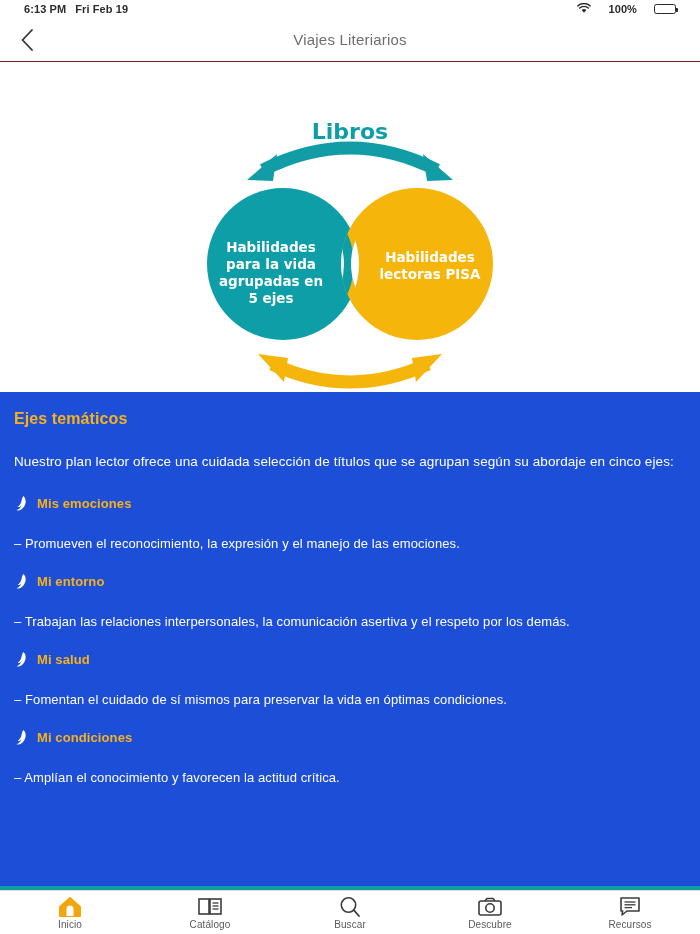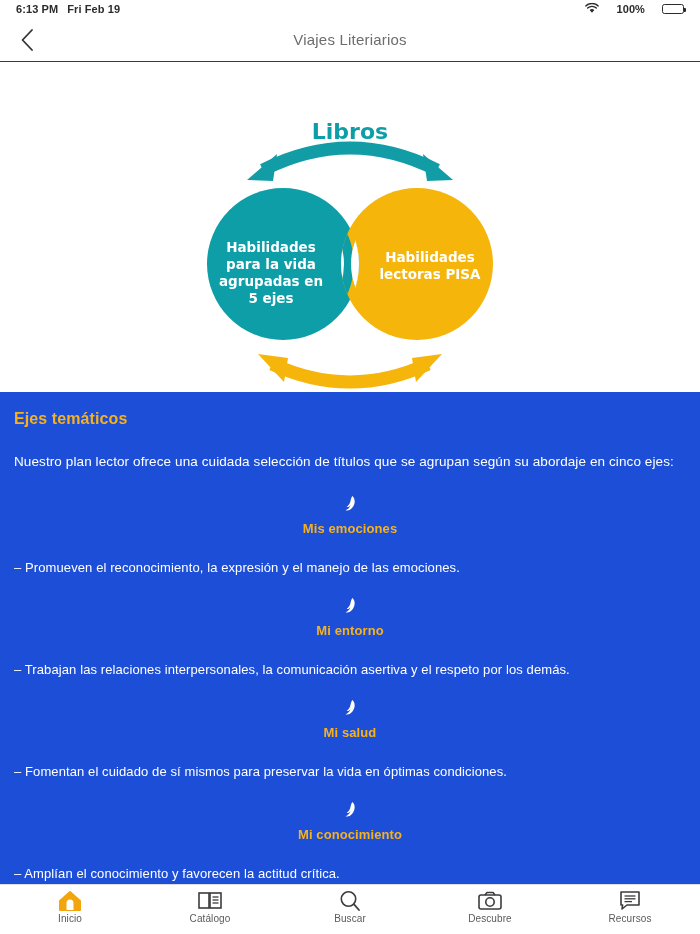--- a/index.html
+++ b/index.html
@@ -12,21 +12,21 @@
   }
 
   
   .status-bar {
     height: 18px;
     width: 100%;
     background: #ffffff;
     display: flex;
     align-items: center;
     justify-content: space-between;
-    padding: 0 16px;
+    padding: 0 24px;
     font-size: 11px;
     color: #2b2b2b;
     font-weight: 600;
     letter-spacing: 0.1px;
   }
   .status-left { display: flex; align-items: center; gap: 9px; }
   .status-right { display: flex; align-items: center; gap: 17px; }
   .wifi-icon { display: block; }
   .battery-pct { font-size: 11px; font-weight: 600; }
   .battery-icon {
@@ -105,40 +105,39 @@
     font-size: 13.5px;
     margin-bottom: 26px;
     letter-spacing: 0.1px;
   }
   .eje-block { margin-bottom: 14px; }
   .eje-head {
     display: flex;
     align-items: center;
     gap: 9px;
     margin-bottom: 24px;
-    flex-direction: column;
   }
   .eje-bullet { width: 14px; height: 17px; flex: 0 0 14px; }
   .eje-name {
     color: #F7B21B;
     font-size: 13px;
     font-weight: bold;
     letter-spacing: 0.1px;
   }
   .eje-desc {
     color: #ffffff;
     font-size: 13px;
     letter-spacing: 0.1px;
     margin-bottom: 22px;
   }
 
   
   .tab-bar {
     position: absolute;
-    bottom: 6px; left: 0;
+    bottom: 0; left: 0;
     width: 700px;
     height: 44px;
     background: #ffffff;
     border-top: 1px solid #dddddd;
     display: flex;
     align-items: center;
   }
   .tab {
     flex: 1;
     display: flex;
@@ -310,21 +309,21 @@
   </div>
 
 
   <div class="eje-block">
     <div class="eje-head">
       <span class="eje-bullet">
         <svg width="14" height="17" viewBox="0 0 14 17">
             <path d="M9.5 1 C12.5 4 12.5 9 9 13 C7 15.3 4.4 16 2.6 15.2 C4.8 14.4 6.6 12.6 7.6 10.2 C6.4 11.6 4.9 12.3 3.6 12 C5.6 10.8 7.2 8.4 7.6 5.6 C7.9 3.6 8.6 2 9.5 1 Z" fill="#ffffff"></path>
           </svg>
       </span>
-      <span class="eje-name">Mi conocimiento</span>
+      <span class="eje-name">Mi condiciones</span>
     </div>
     <div class="eje-desc">– Amplían el conocimiento y favorecen la actitud crítica.</div>
   </div>
 </div>
 
 <div class="teal-strip"></div>
 <div class="home-indicator"></div>
 
 <div class="tab-bar">
 

